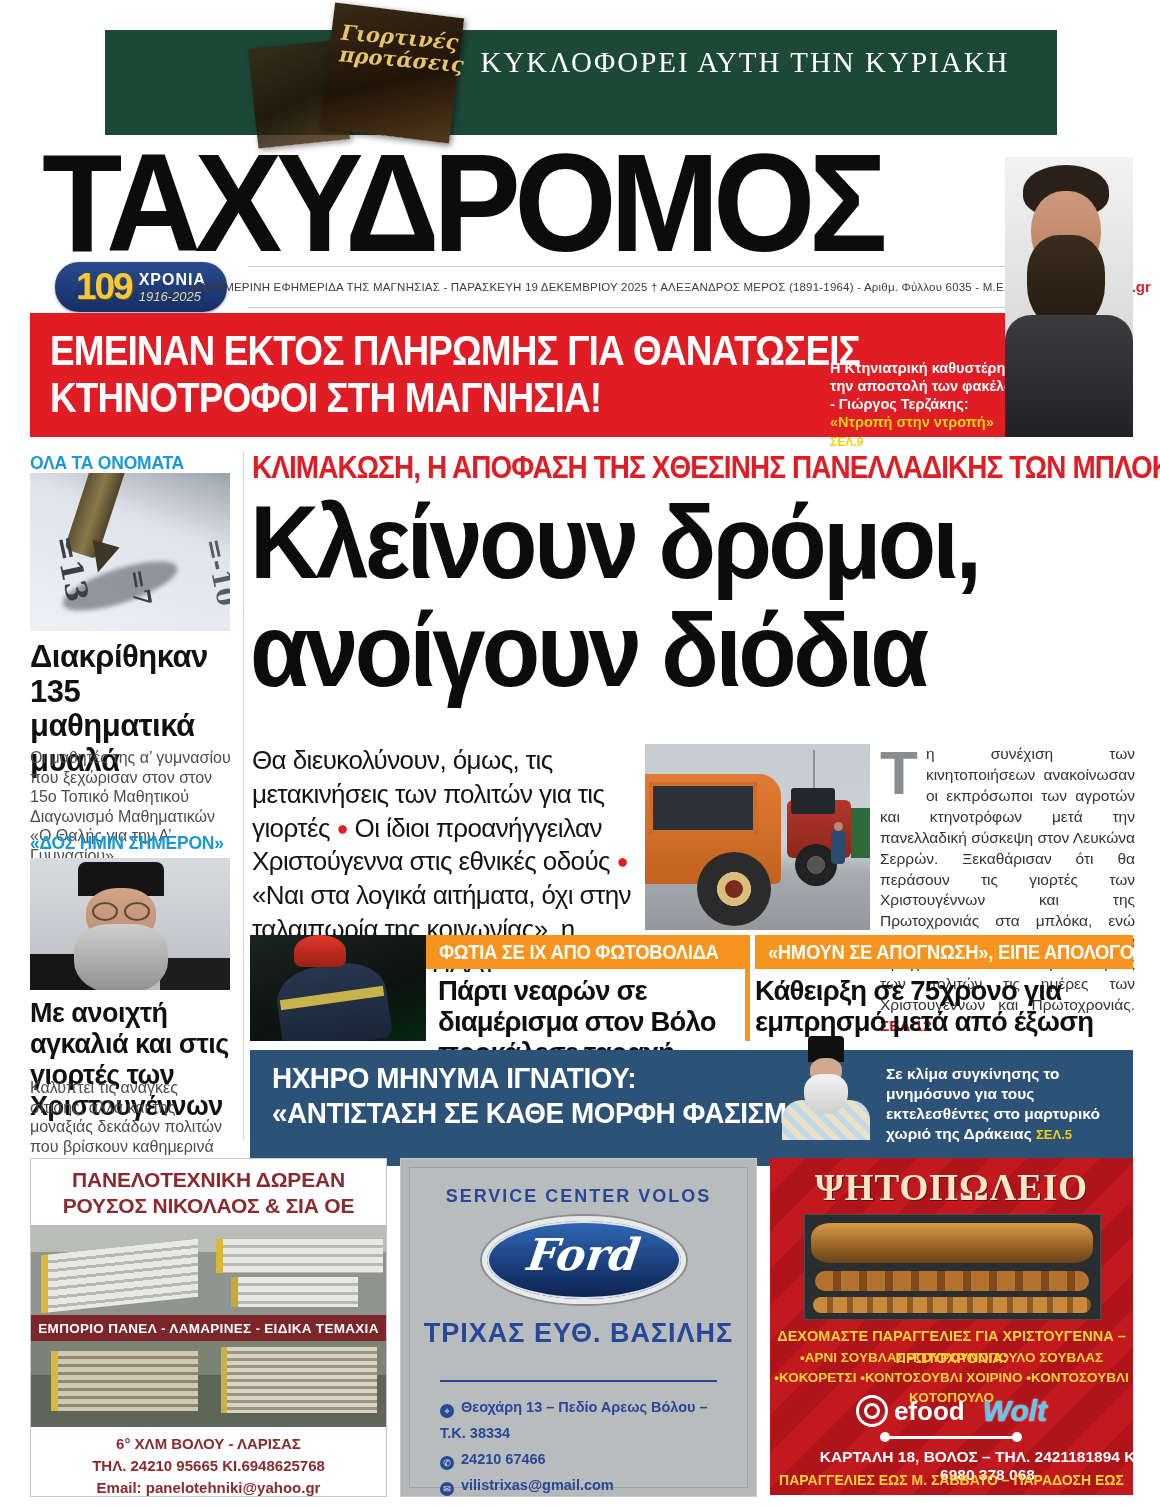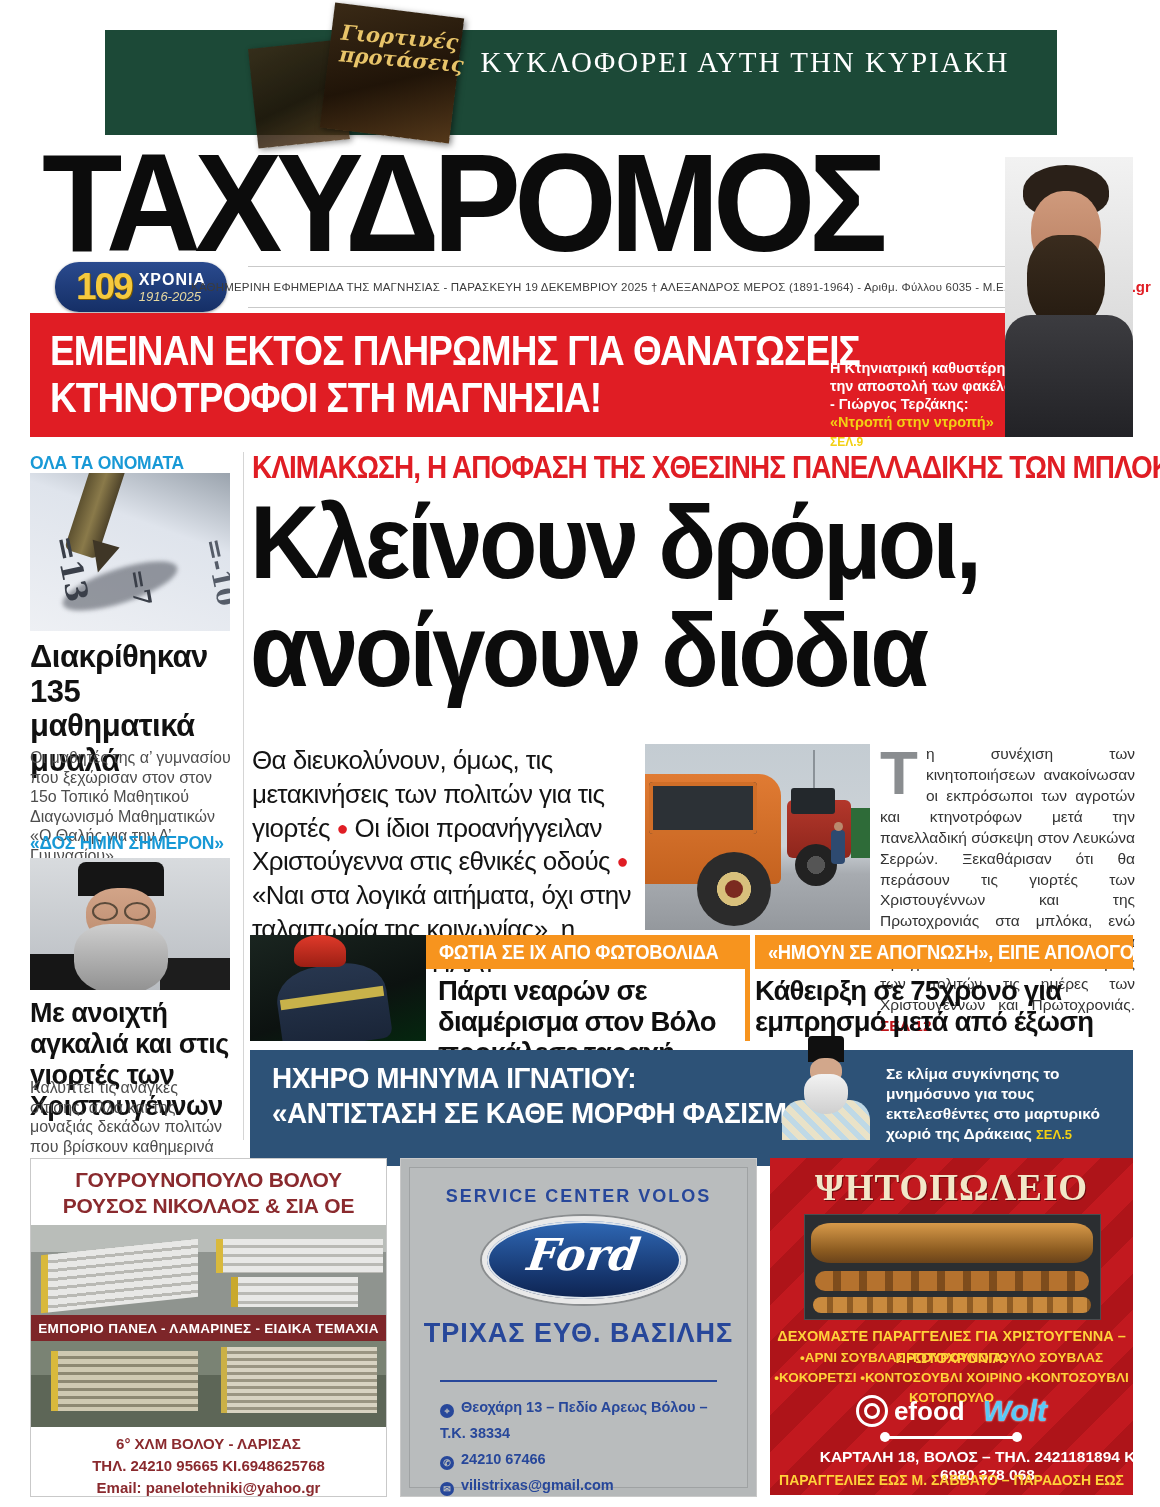--- a/index.html
+++ b/index.html
@@ -348,21 +348,21 @@
       <div class="bi-robe"></div>
       <div class="bi-hat"></div>
       <div class="bi-face"></div>
       <div class="bi-beard"></div>
     </div>
     <div class="blue-side"><span>Σε κλίμα συγκίνησης το μνημόσυνο για τους εκτελεσθέντες στο μαρτυρικό χωριό της Δράκειας </span><span class="pg">ΣΕΛ.5</span></div>
   </div>
 
   <div class="abs ad ad1">
     <div class="ad1-title">
-      <span style="display:block">ΓΟΥΡΟΥΝΟΠΟΥΛΟ ΒΟΛΟΥ</span>
+      <span style="display:block">ΠΑΝΕΛΟΤΕΧΝΙΚΗ ΔΩΡΕΑΝ</span>
       <span style="display:block">ΡΟΥΣΟΣ ΝΙΚΟΛΑΟΣ &amp; ΣΙΑ ΟΕ</span>
     </div>
     <div class="ad1-photo1">
       <div class="stack st1"></div>
       <div class="stack st2"></div>
       <div class="stack st3"></div>
     </div>
     <div class="ad1-band">ΕΜΠΟΡΙΟ ΠΑΝΕΛ - ΛΑΜΑΡΙΝΕΣ - ΕΙΔΙΚΑ ΤΕΜΑΧΙΑ</div>
     <div class="ad1-photo2">
       <div class="stack st4"></div>

